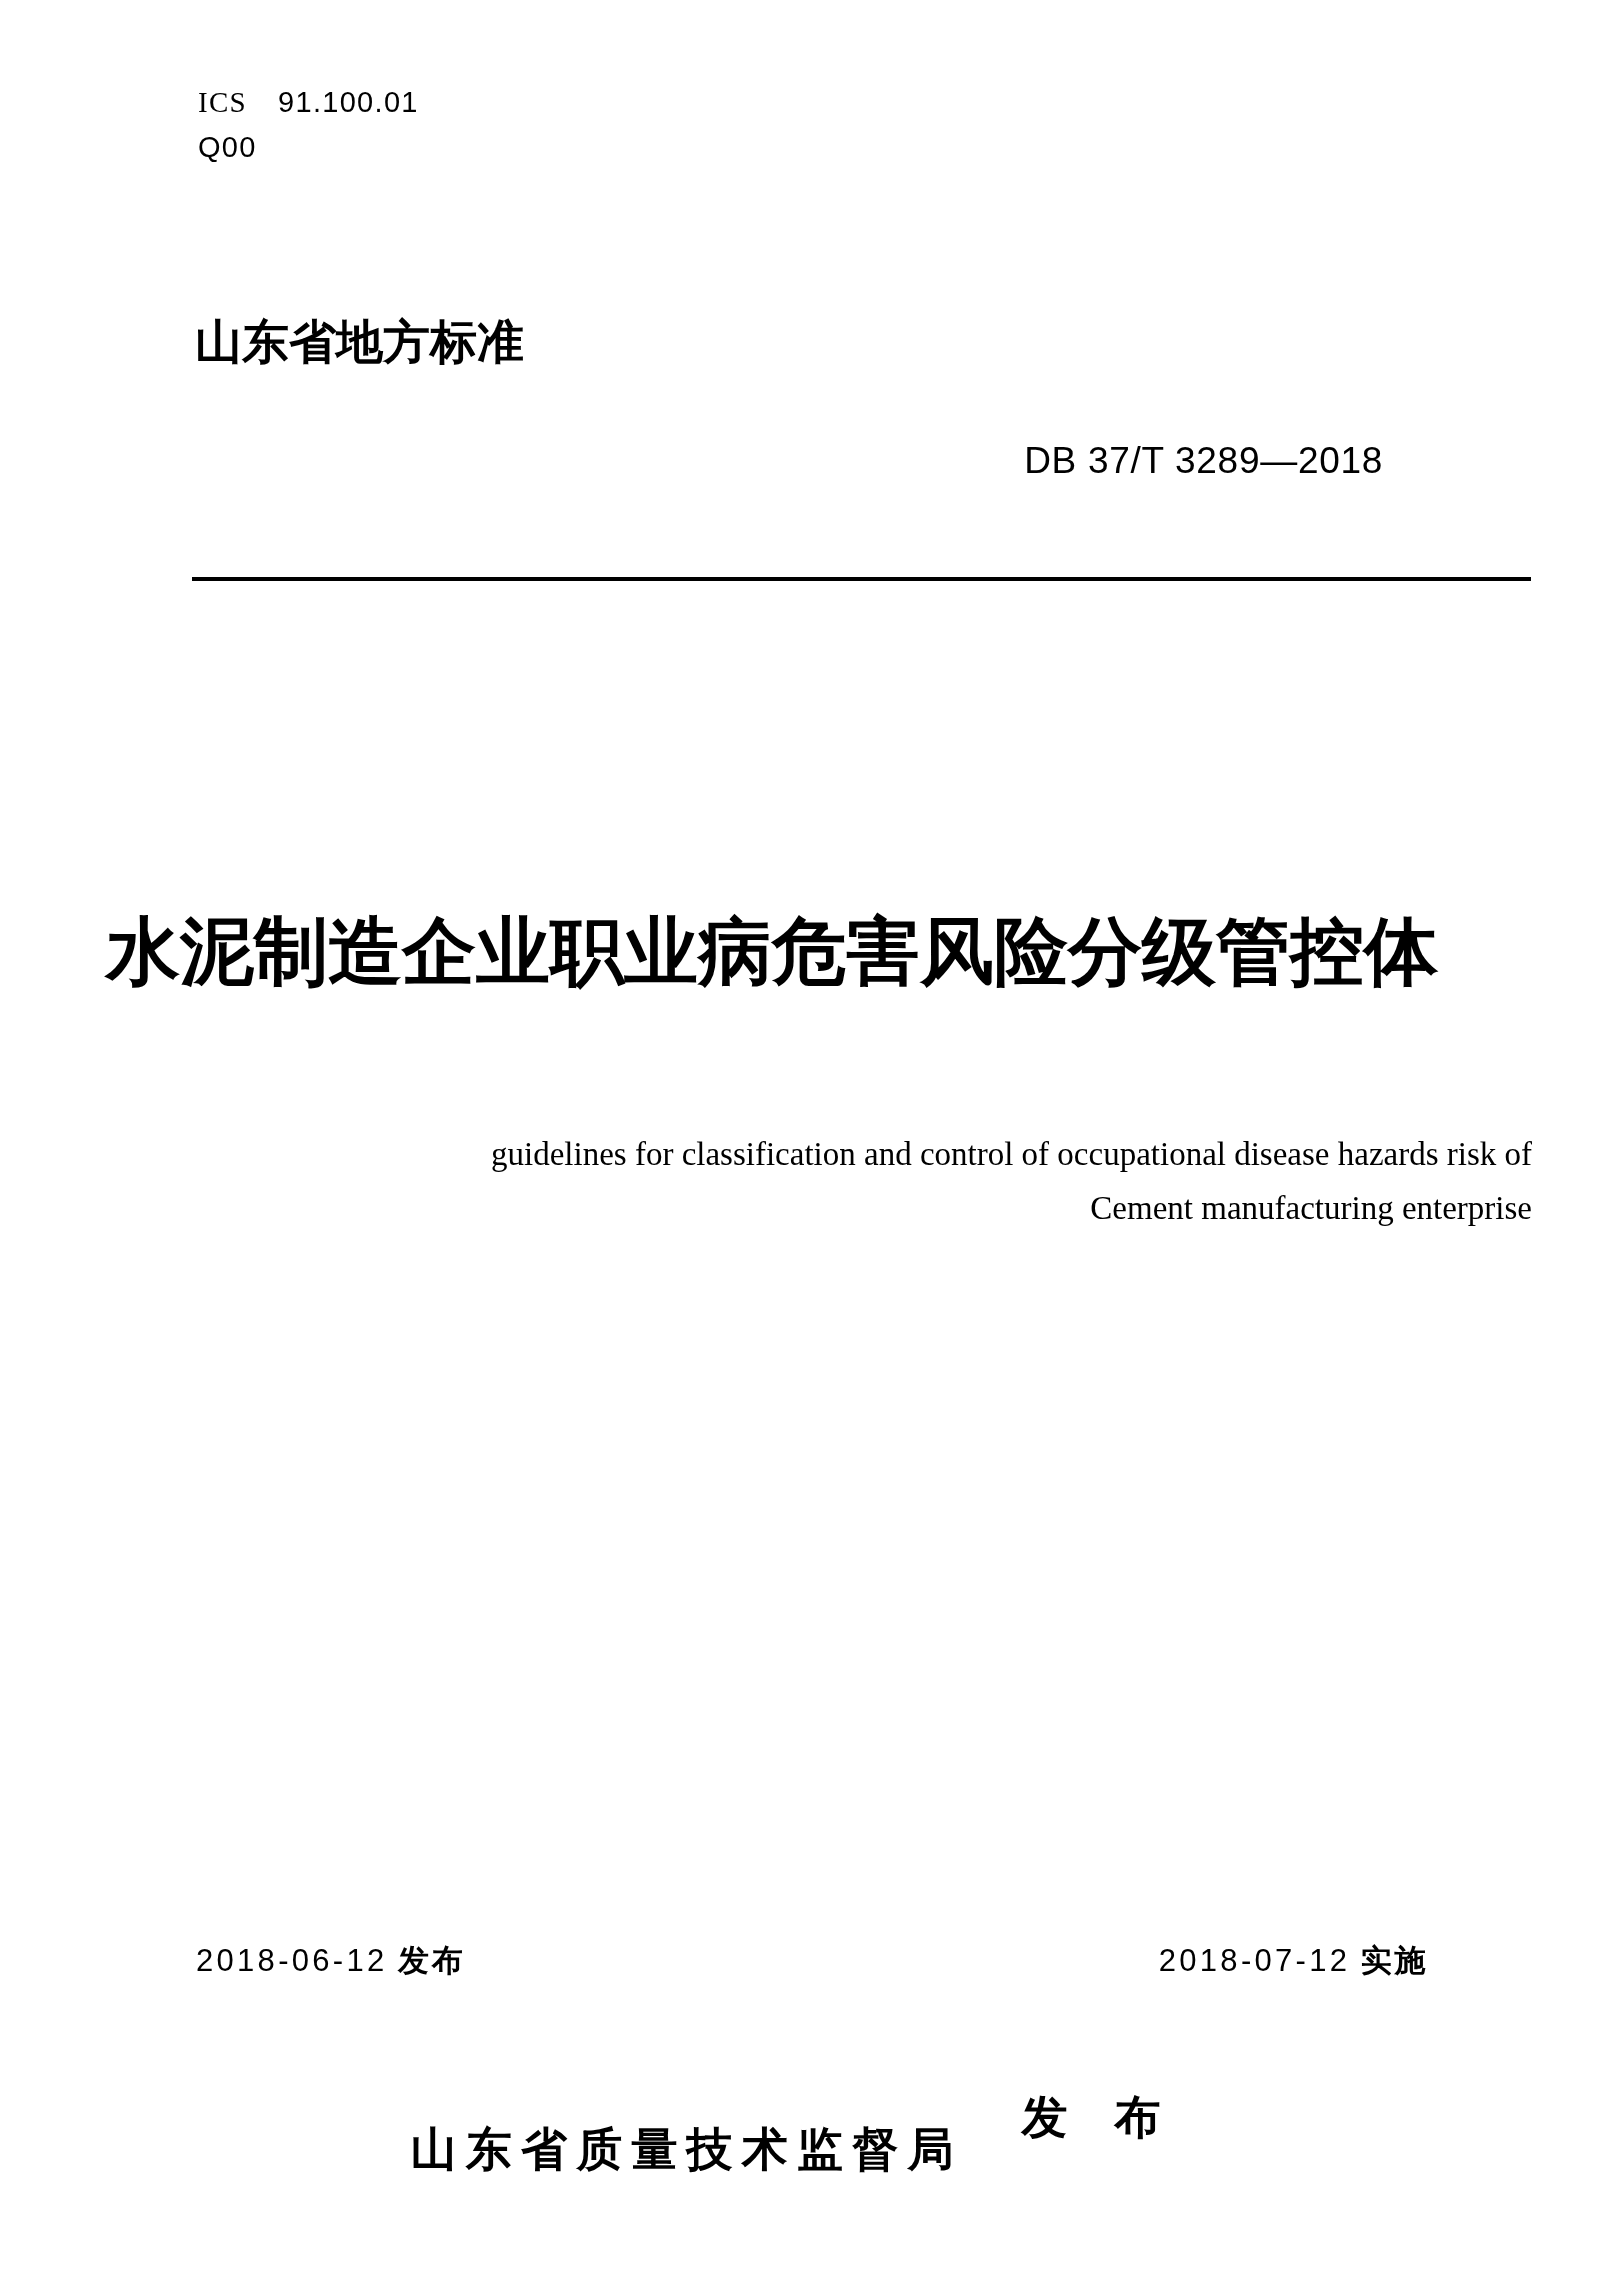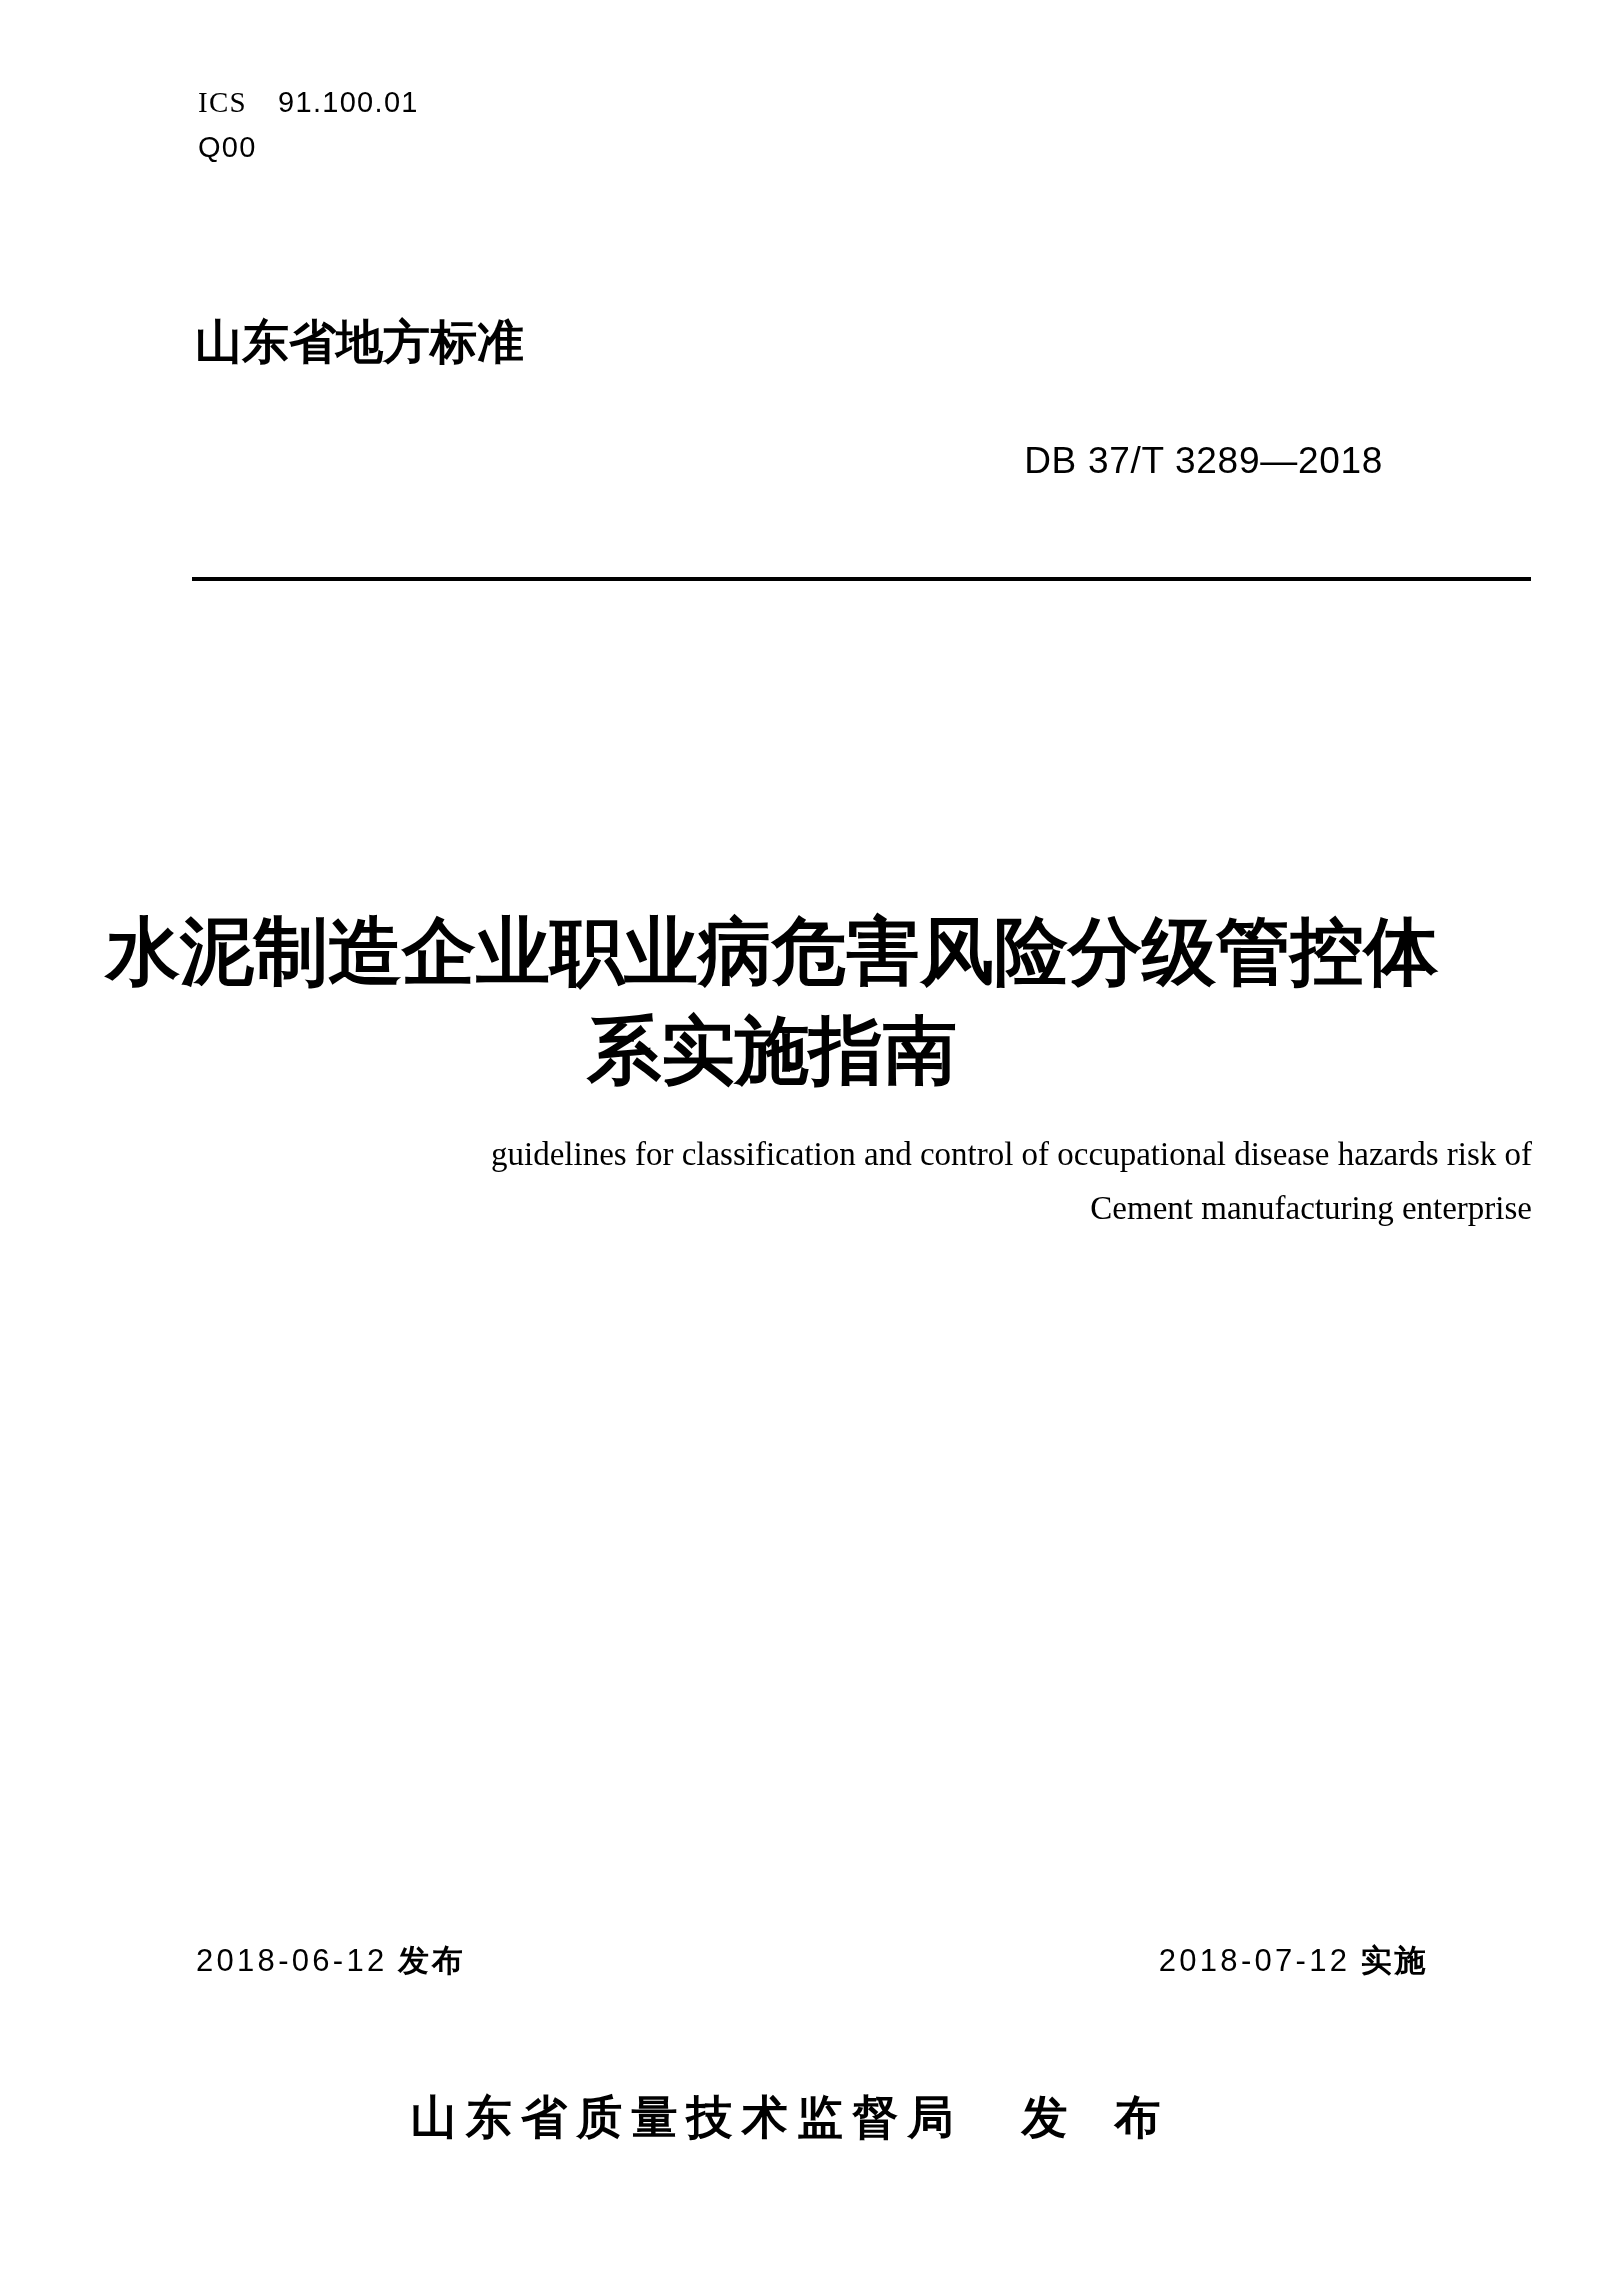--- a/index.html
+++ b/index.html
@@ -131,20 +131,21 @@
     align-items: flex-start;
     padding-left: 39px;
     font-size: 46px;
     font-weight: bold;
     line-height: 1;
     white-space: nowrap;
   }
   .publisher-name {
     letter-spacing: 9.2px;
     margin-right: -9.2px;
+    margin-top: 32px;
   }
   .publish-label {
     margin-left: 68px;
     letter-spacing: 47px;
     margin-right: -47px;
   }
 </style>
 </head>
 <body>
 
@@ -159,21 +160,20 @@
 
 
   <div class="standard-type">山东省地方标准</div>
 
   <div class="standard-number">DB 37/T 3289—2018</div>
 
   <div class="header-rule"></div>
 
   <div class="doc-title">
     <div>水泥制造企业职业病危害风险分级管控体</div>
-    <div>系实施指南</div>
   </div>
 
   <div class="doc-subtitle">
     <div>guidelines for classification and control of occupational disease hazards risk of</div>
     <div>Cement manufacturing enterprise</div>
   </div>
 
   <div class="date-block date-left">
     <span class="date-value">2018-06-12</span><span class="date-label">发布</span>
   </div>

